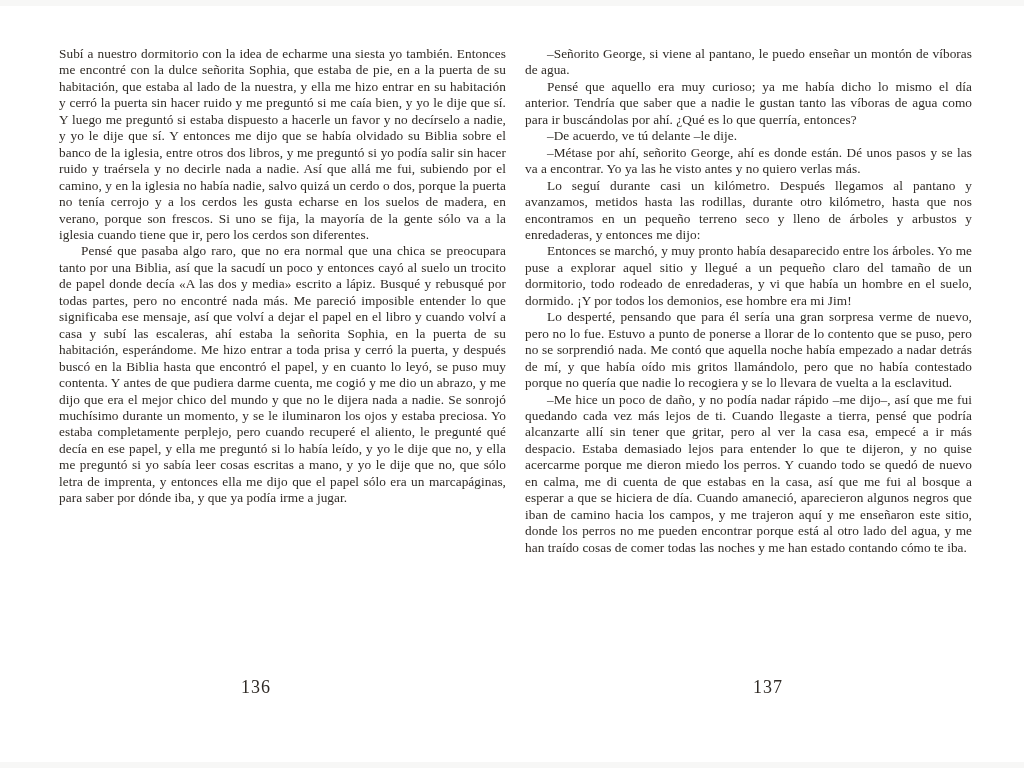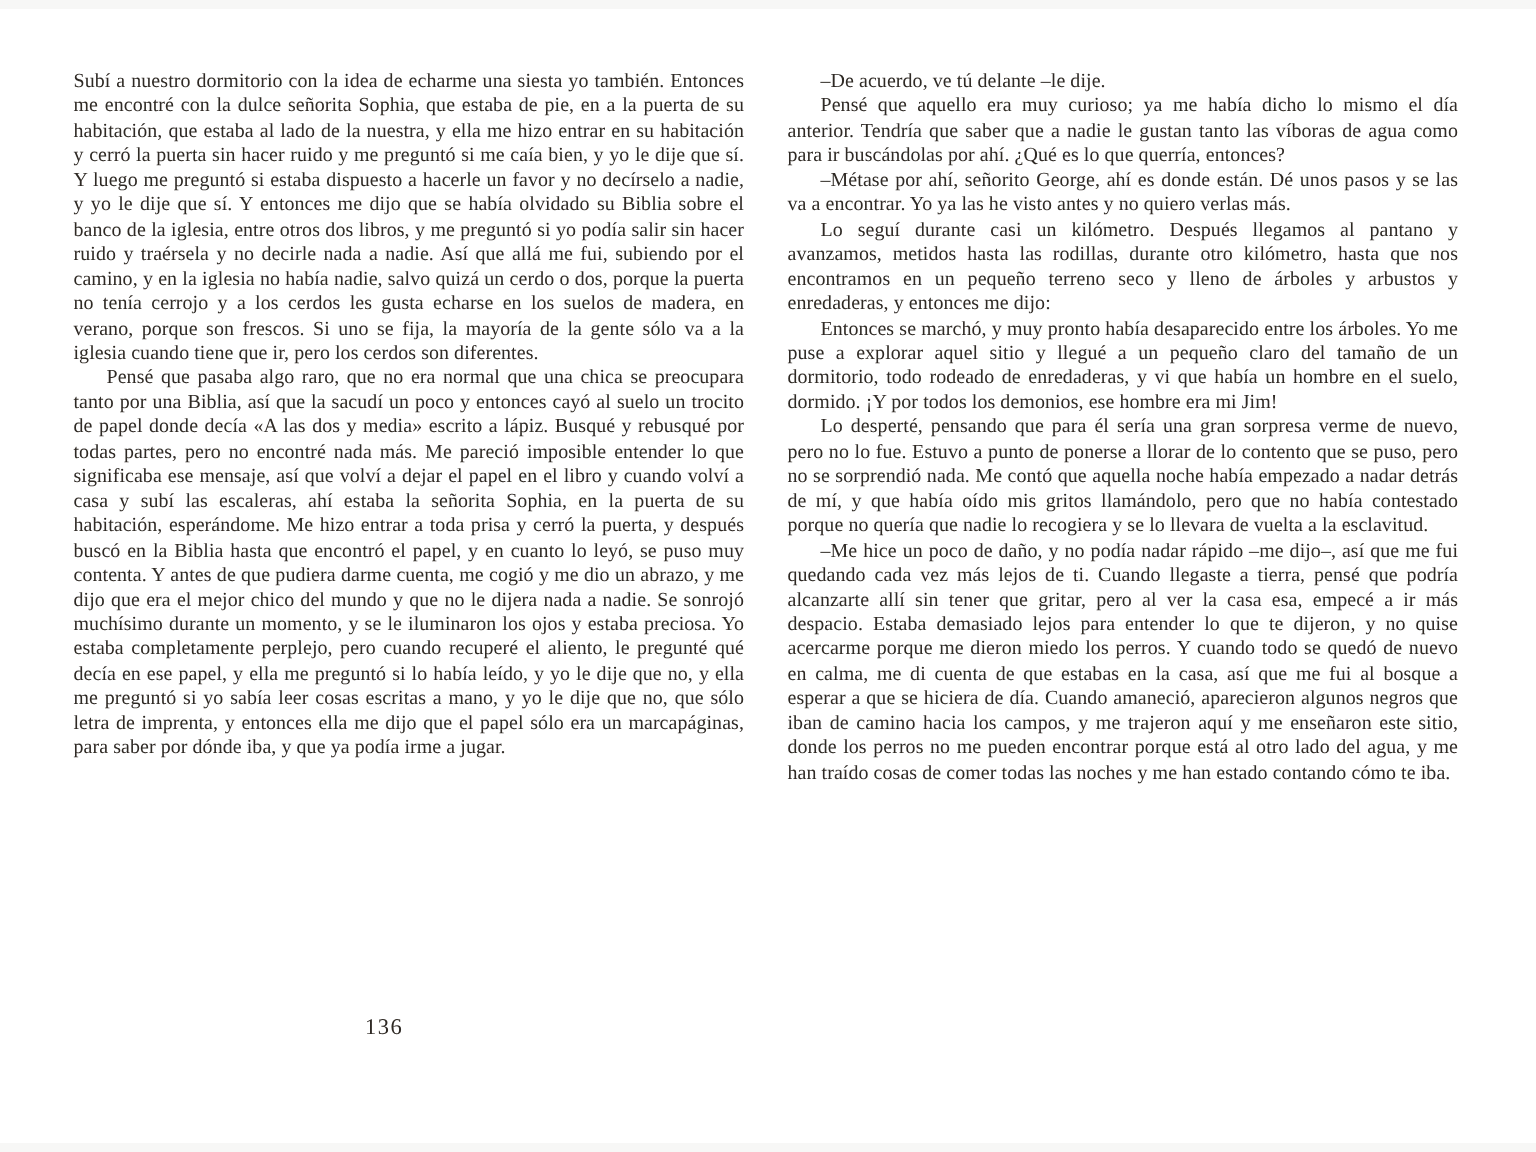--- a/index.html
+++ b/index.html
@@ -37,59 +37,61 @@
     position: absolute;
     top: 46px;
     width: 447px;
     text-align: justify;
     font-size: 13.3px;
     line-height: 16.45px;
     letter-spacing: 0.05px;
     hyphens: auto;
     -webkit-hyphens: auto;
   }
-  .page.left  .text-block { left: 49px; }
+  .page.left  .text-block { left: 59px; }
   .page.right .text-block { left: 13px; }
   p.para {
     margin: 0;
     padding: 0;
     text-indent: 0;
   }
   p.para.indent { text-indent: 22px; }
   .folio {
     position: absolute;
     top: 677px;
     left: 0;
     width: 512px;
     text-align: center;
-    font-size: 15px;
+    font-size: 18px;
     letter-spacing: 1px;
     font-feature-settings: "onum";
   }
 </style>
 </head>
 <body>
 
 <div class="spread">
   <div class="edge-shade top"></div>
 
   <section class="page left">
     <div class="text-block">
       <p class="para">Subí a nuestro dormitorio con la idea de echarme una siesta yo también. Entonces me encontré con la dulce señorita Sophia, que estaba de pie, en a la puerta de su habitación, que estaba al lado de la nuestra, y ella me hizo entrar en su habitación y cerró la puerta sin hacer ruido y me preguntó si me caía bien, y yo le dije que sí. Y luego me preguntó si estaba dispuesto a hacerle un favor y no decírselo a nadie, y yo le dije que sí. Y entonces me dijo que se había olvidado su Biblia sobre el banco de la iglesia, entre otros dos libros, y me preguntó si yo podía salir sin hacer ruido y traérsela y no decirle nada a nadie. Así que allá me fui, subiendo por el camino, y en la iglesia no había nadie, salvo quizá un cerdo o dos, porque la puerta no tenía cerrojo y a los cerdos les gusta echarse en los suelos de madera, en verano, porque son frescos. Si uno se fija, la mayoría de la gente sólo va a la iglesia cuando tiene que ir, pero los cerdos son diferentes.</p>
       <p class="para indent">Pensé que pasaba algo raro, que no era normal que una chica se preocupara tanto por una Biblia, así que la sacudí un poco y entonces cayó al suelo un trocito de papel donde decía «A las dos y media» escrito a lápiz. Busqué y rebusqué por todas partes, pero no encontré nada más. Me pareció imposible entender lo que significaba ese mensaje, así que volví a dejar el papel en el libro y cuando volví a casa y subí las escaleras, ahí estaba la señorita Sophia, en la puerta de su habitación, esperándome. Me hizo entrar a toda prisa y cerró la puerta, y después buscó en la Biblia hasta que encontró el papel, y en cuanto lo leyó, se puso muy contenta. Y antes de que pudiera darme cuenta, me cogió y me dio un abrazo, y me dijo que era el mejor chico del mundo y que no le dijera nada a nadie. Se sonrojó muchísimo durante un momento, y se le iluminaron los ojos y estaba preciosa. Yo estaba completamente perplejo, pero cuando recuperé el aliento, le pregunté qué decía en ese papel, y ella me preguntó si lo había leído, y yo le dije que no, y ella me preguntó si yo sabía leer cosas escritas a mano, y yo le dije que no, que sólo letra de imprenta, y entonces ella me dijo que el papel sólo era un marcapáginas, para saber por dónde iba, y que ya podía irme a jugar.</p>
     </div>
     <div class="folio">136</div>
   </section>
 
   <section class="page right">
     <div class="text-block">
+      <p class="para indent">–Señorito George, si viene al pantano, le puedo enseñar un montón de víboras de agua.</p>
+      <p class="para indent">Pensé que aquello era muy curioso; ya me había dicho lo mismo el día anterior. Tendría que saber que a nadie le gustan tanto las víboras de agua como para ir buscándolas por ahí. ¿Qué es lo que querría, entonces?</p>
       <p class="para indent">–De acuerdo, ve tú delante –le dije.</p>
-      <p class="para indent">Pensé que aquello era muy curioso; ya me había dicho lo mismo el día anterior. Tendría que saber que a nadie le gustan tanto las víboras de agua como para ir buscándolas por ahí. ¿Qué es lo que querría, entonces?</p>
       <p class="para indent">–Métase por ahí, señorito George, ahí es donde están. Dé unos pasos y se las va a encontrar. Yo ya las he visto antes y no quiero verlas más.</p>
       <p class="para indent">Lo seguí durante casi un kilómetro. Después llegamos al pantano y avanzamos, metidos hasta las rodillas, durante otro kilómetro, hasta que nos encontramos en un pequeño terreno seco y lleno de árboles y arbustos y enredaderas, y entonces me dijo:</p>
       <p class="para indent">Entonces se marchó, y muy pronto había desaparecido entre los árboles. Yo me puse a explorar aquel sitio y llegué a un pequeño claro del tamaño de un dormitorio, todo rodeado de enredaderas, y vi que había un hombre en el suelo, dormido. ¡Y por todos los demonios, ese hombre era mi Jim!</p>
       <p class="para indent">Lo desperté, pensando que para él sería una gran sorpresa verme de nuevo, pero no lo fue. Estuvo a punto de ponerse a llorar de lo contento que se puso, pero no se sorprendió nada. Me contó que aquella noche había empezado a nadar detrás de mí, y que había oído mis gritos llamándolo, pero que no había contestado porque no quería que nadie lo recogiera y se lo llevara de vuelta a la esclavitud.</p>
       <p class="para indent">–Me hice un poco de daño, y no podía nadar rápido –me dijo–, así que me fui quedando cada vez más lejos de ti. Cuando llegaste a tierra, pensé que podría alcanzarte allí sin tener que gritar, pero al ver la casa esa, empecé a ir más despacio. Estaba demasiado lejos para entender lo que te dijeron, y no quise acercarme porque me dieron miedo los perros. Y cuando todo se quedó de nuevo en calma, me di cuenta de que estabas en la casa, así que me fui al bosque a esperar a que se hiciera de día. Cuando amaneció, aparecieron algunos negros que iban de camino hacia los campos, y me trajeron aquí y me enseñaron este sitio, donde los perros no me pueden encontrar porque está al otro lado del agua, y me han traído cosas de comer todas las noches y me han estado contando cómo te iba.</p>
     </div>
+    <div class="folio">137</div>
   </section>
 
   <div class="edge-shade bottom"></div>
 </div>
 
 </body></html>

